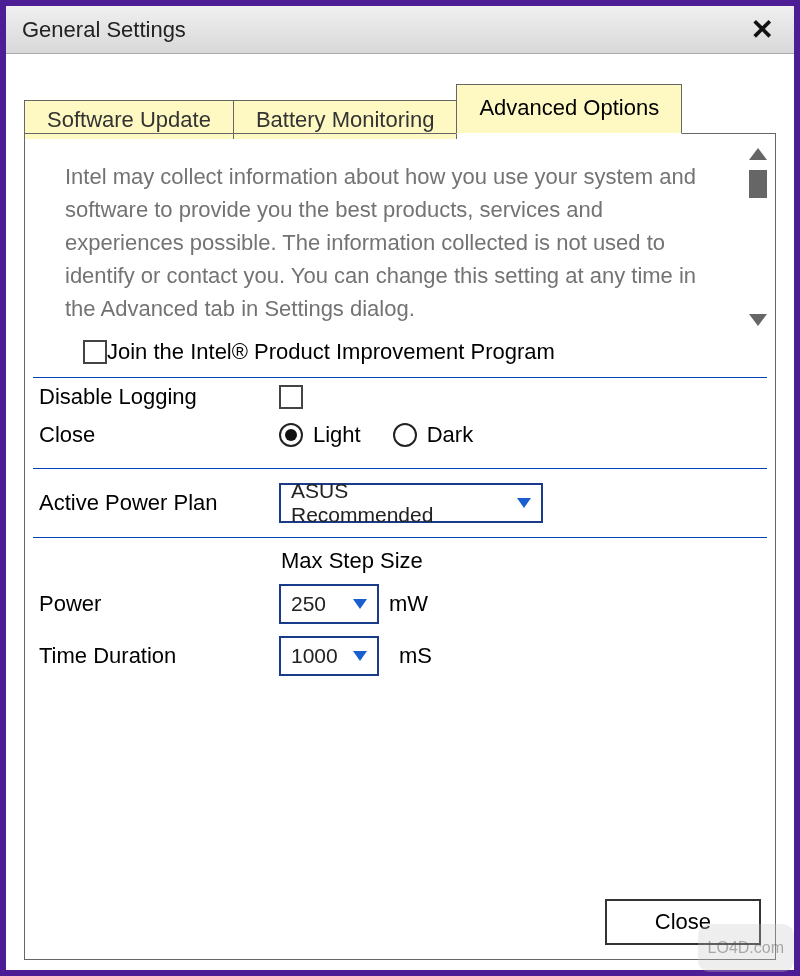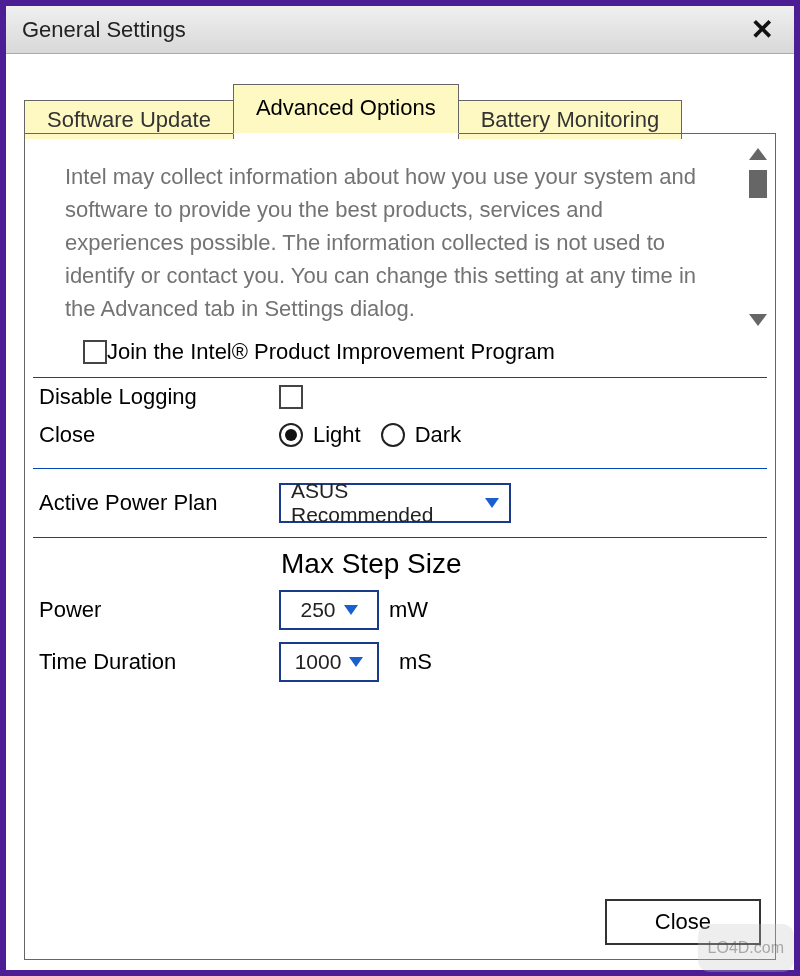--- a/index.html
+++ b/index.html
@@ -141,21 +141,21 @@
     padding: 6px 14px;
     font-size: 22px;
   }
   .label-col {
     width: 240px;
     flex-shrink: 0;
   }
   .control-col {
     display: flex;
     align-items: center;
-    gap: 20px;
+    gap: 32px;
   }
   .radio {
     display: flex;
     align-items: center;
     gap: 10px;
     cursor: pointer;
   }
   .radio-circle {
     width: 24px;
     height: 24px;
@@ -175,31 +175,31 @@
   .combo {
     display: flex;
     align-items: center;
     border: 2px solid #1a3b8a;
     height: 40px;
     padding: 0 10px;
     cursor: pointer;
     background: #fff;
     gap: 12px;
   }
-  .combo.big { width: 232px; }
-  .combo.small { width: 100px; justify-content: center; gap: 8px;}
+  .combo.big { width: 264px; }
+  .combo.small { width: 100px; justify-content: space-between; gap: 8px;}
   .combo-caret {
     width: 0; height: 0;
     border-left: 7px solid transparent;
     border-right: 7px solid transparent;
     border-top: 10px solid #1a5fd0;
   }
   .combo-text { font-size: 21px; color: #222; }
   .section-heading {
-    font-size: 28px;
+    font-size: 22px;
     padding-left: 256px;
     padding-top: 10px;
     padding-bottom: 4px;
   }
   .unit { font-size: 22px; }
   .footer {
     display: flex;
     justify-content: flex-end;
     padding: 14px;
     margin-top: auto;
@@ -230,22 +230,22 @@
 
   <div class="titlebar">
     <div class="titlebar-title">General Settings</div>
     <div class="close-x">✕</div>
   </div>
 
   <div class="client">
 
     <div class="tabs">
       <div class="tab inactive">Software Update</div>
+      <div class="tab inactive">Battery Monitoring</div>
       <div class="tab active">Advanced Options</div>
-      <div class="tab inactive">Battery Monitoring</div>
     </div>
 
     <div class="tabpanel">
 
       <div class="desc-area">
         <div class="desc-text">Intel may collect information about how you use your system and software to provide you the best products, services and experiences possible. The information collected is not used to identify or contact you. You can change this setting at any time in the Advanced tab in Settings dialog.</div>
         <div class="scroll-up">
             <div class="tri-up"></div>
           </div>
         <div class="scroll-thumb"></div>

